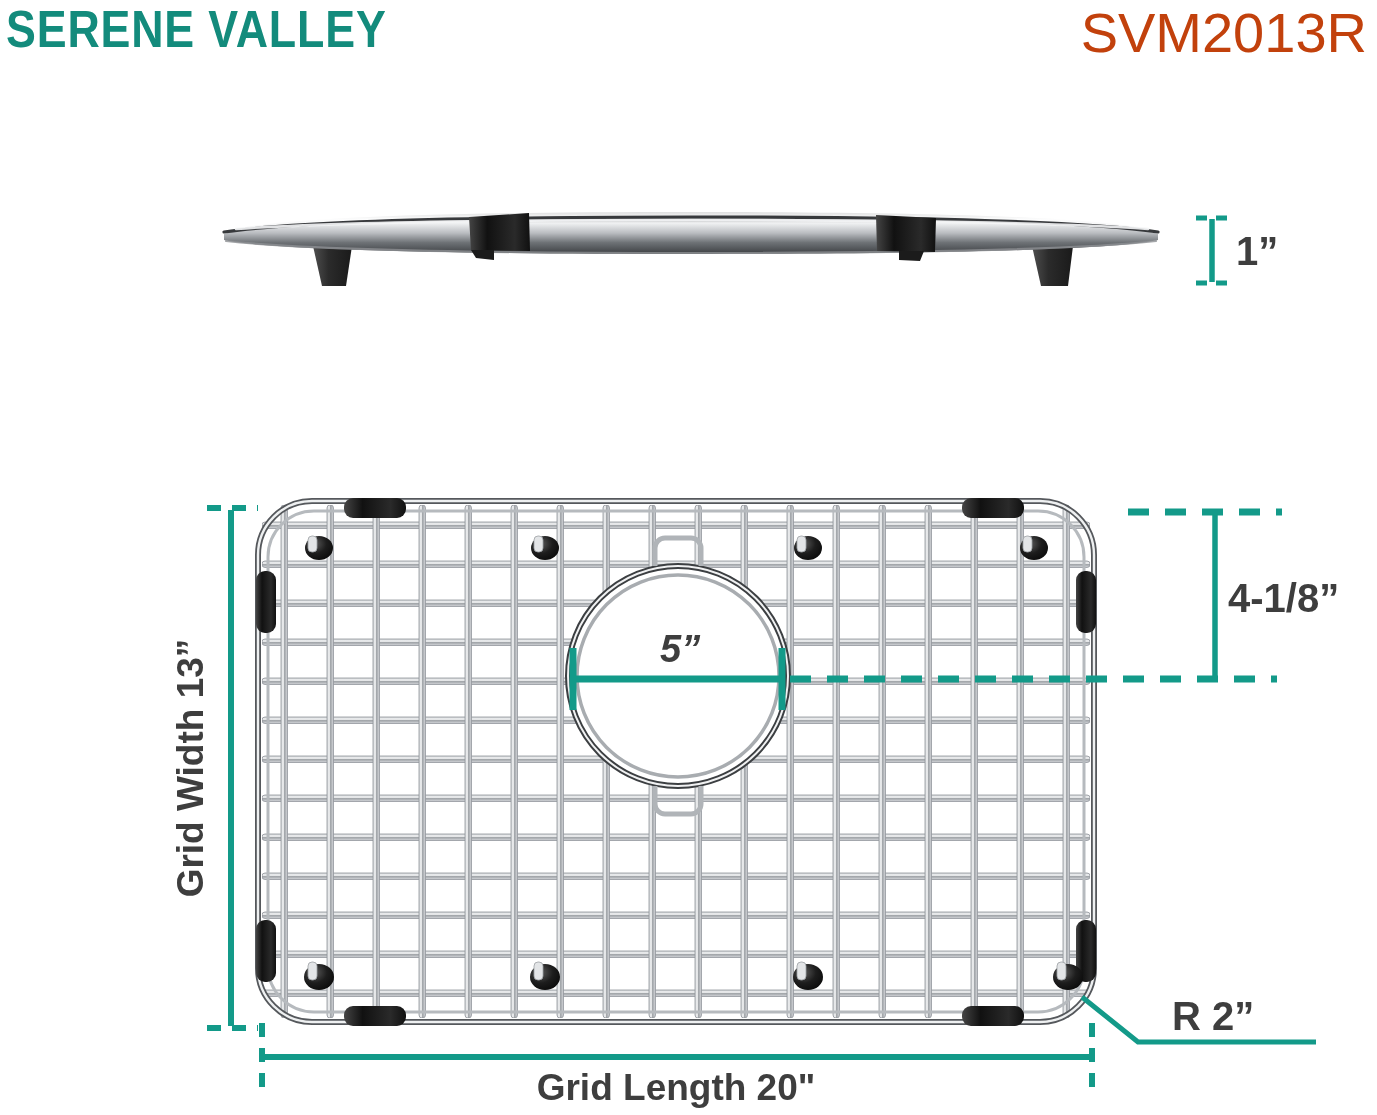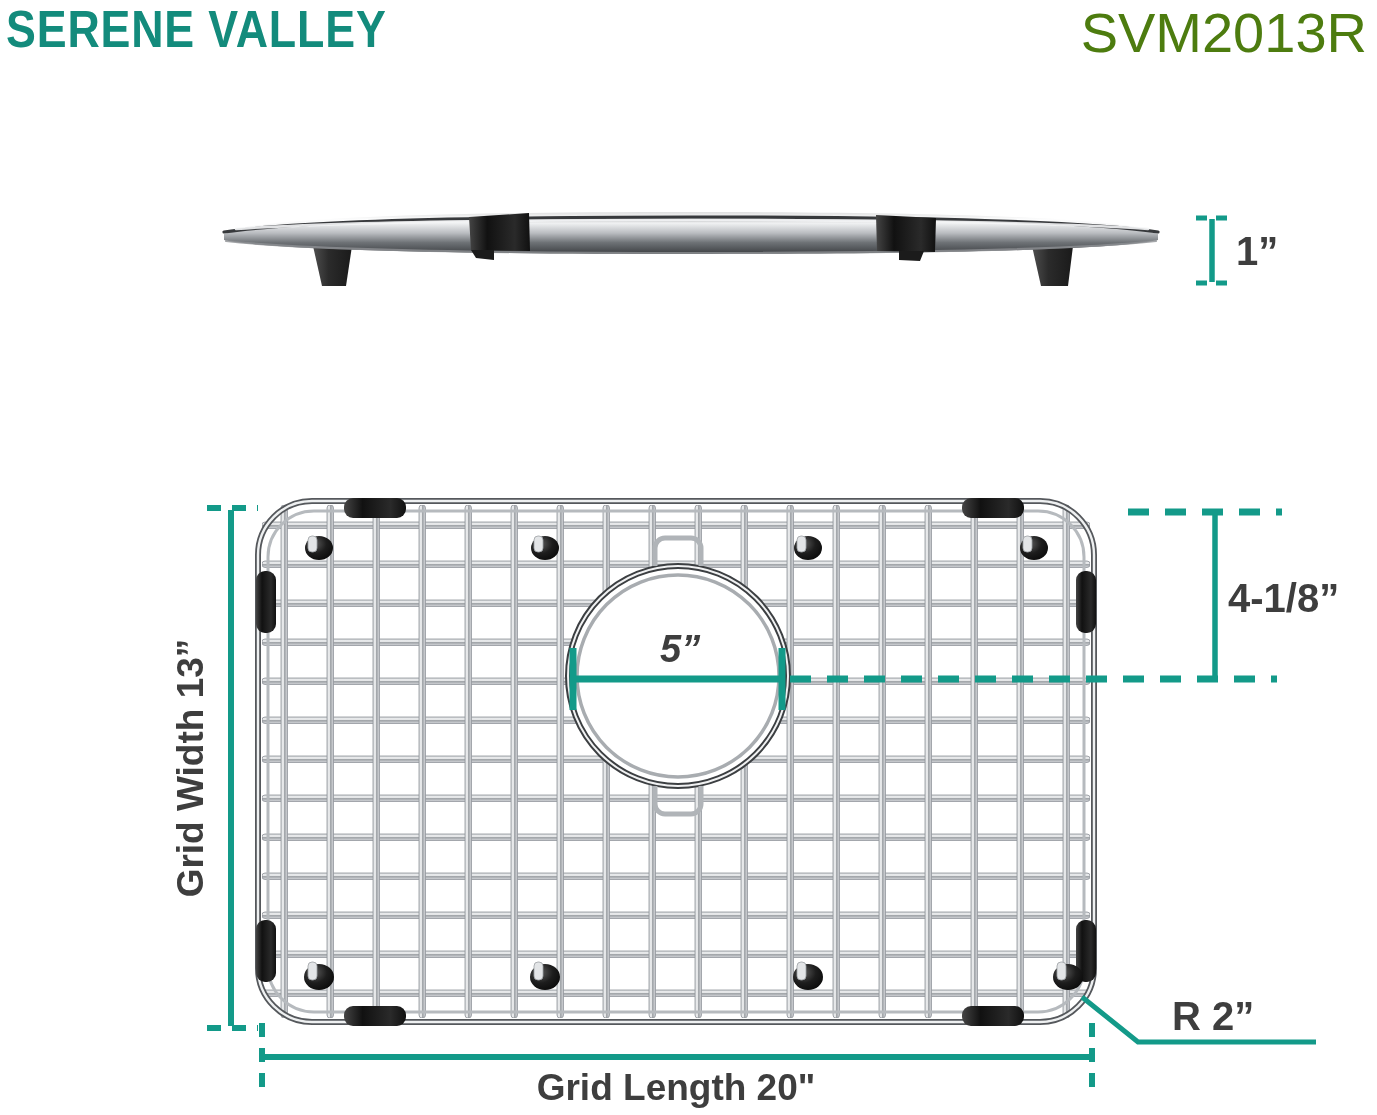--- a/index.html
+++ b/index.html
@@ -32,21 +32,21 @@
     transform-origin: left top;
     white-space: nowrap;
     line-height: 1.05;
   }
   #model-number {
     position: absolute;
     right: 10px;
     top: 4px;
     font-size: 56px;
     font-weight: 400;
-    color: #4d7c0f;
+    color: #c2410c;
     letter-spacing: 0px;
     white-space: nowrap;
     line-height: 1.05;
   }
 
   
   #diagram {
     position: absolute;
     left: 0;
     top: 0;

